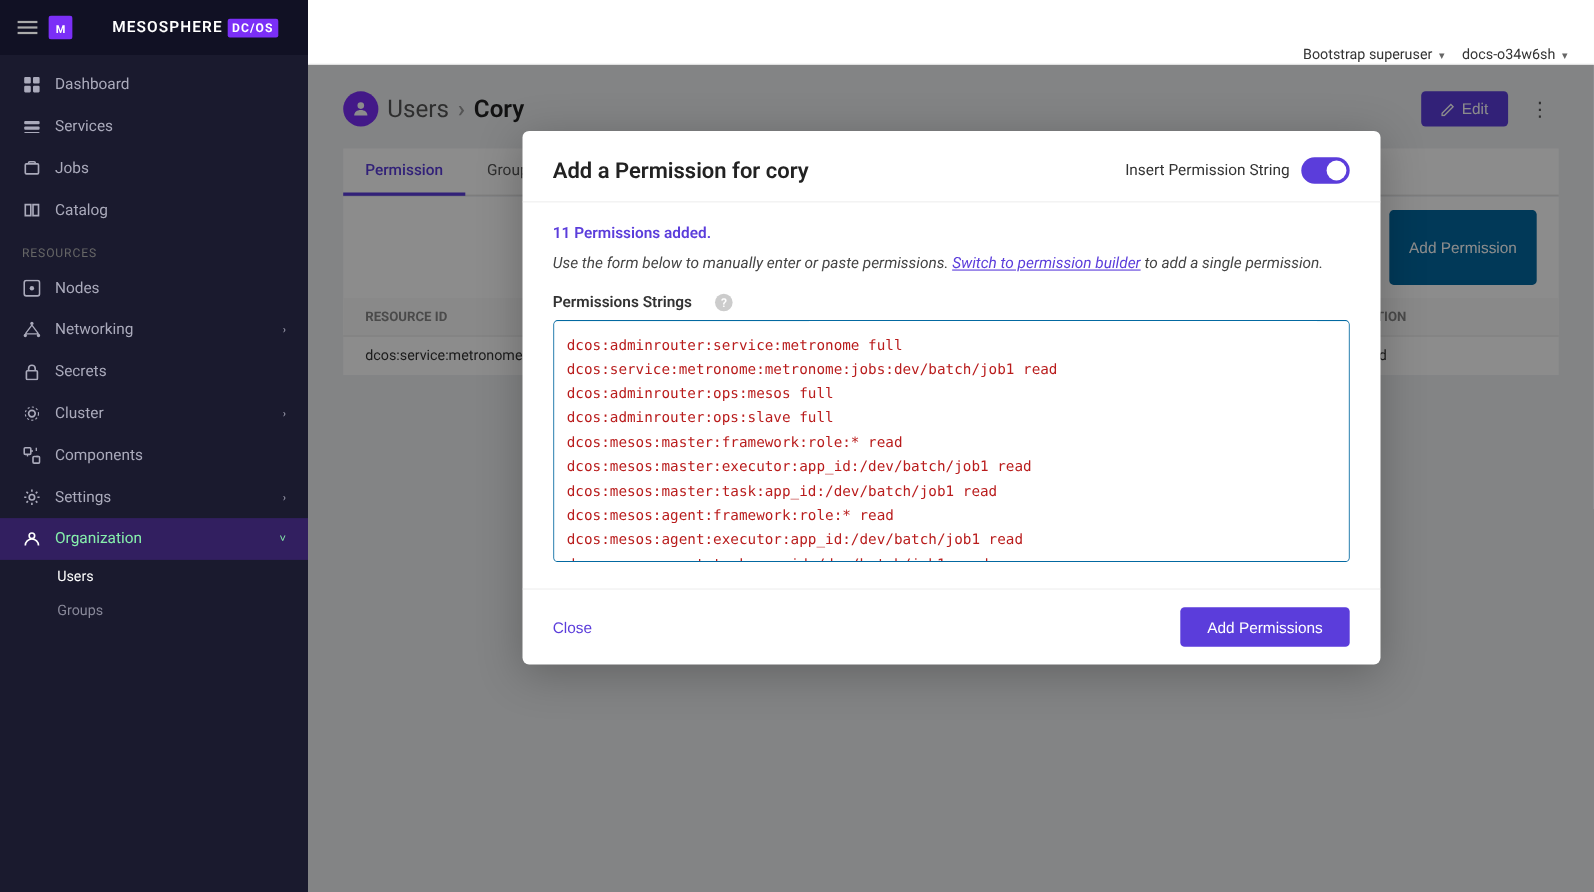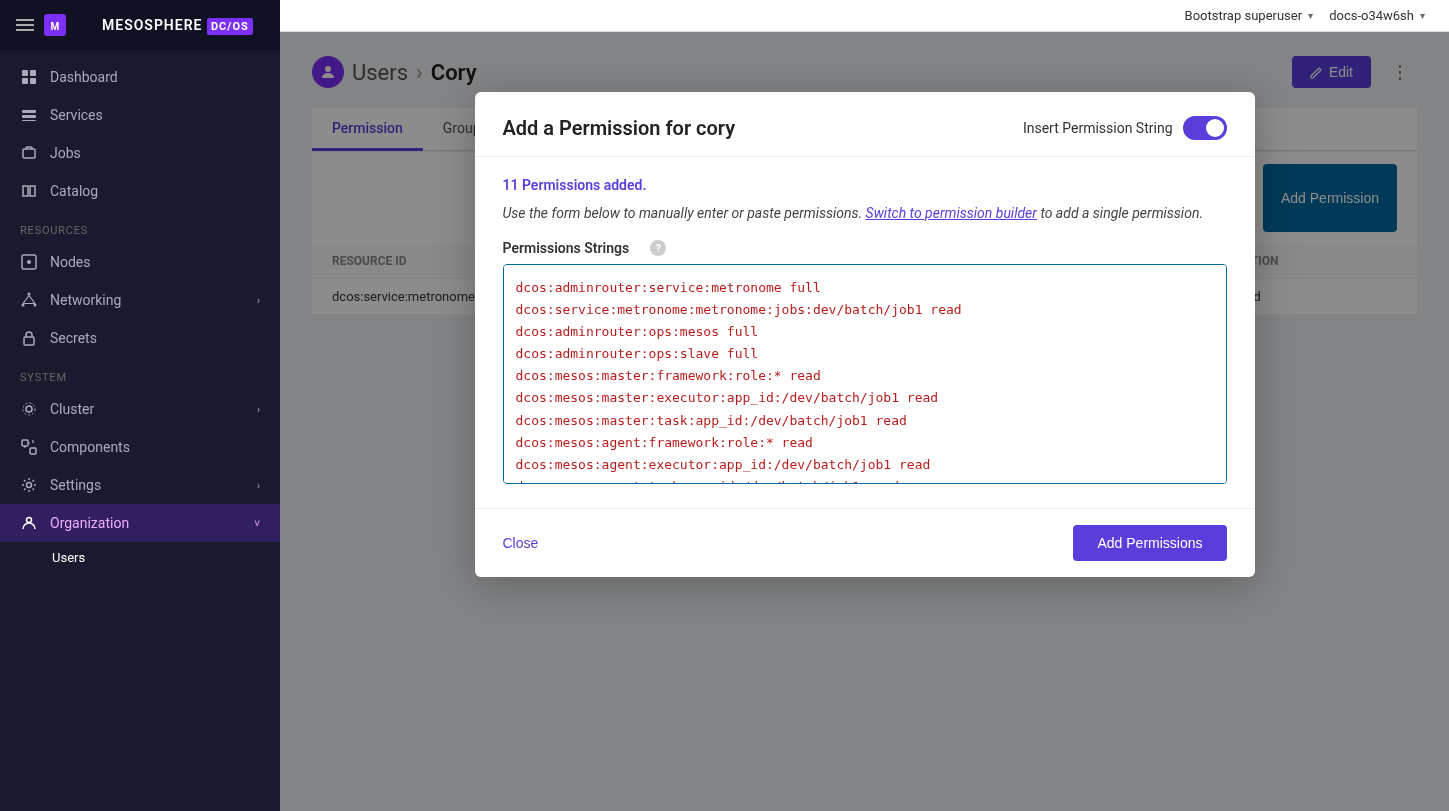--- a/index.html
+++ b/index.html
@@ -38,21 +38,21 @@
     .sidebar-item {
       display: flex;
       align-items: center;
       gap: 12px;
       padding: 10px 20px;
       cursor: pointer;
       color: #aab;
       font-size: 14px;
       transition: background 0.15s;
     }
-    .sidebar-item.active { background: rgba(123,47,247,0.25); color: #f0abfc; }
+    .sidebar-item.active { background: rgba(123,47,247,0.25); color: #86efac; }
     .sidebar-item .icon { width: 18px; height: 18px; display: flex; align-items: center; justify-content: center; }
 
     .sidebar-section-label {
       padding: 14px 20px 6px;
       font-size: 11px;
       text-transform: uppercase;
       color: #666;
       letter-spacing: 0.8px;
     }
 
@@ -74,24 +74,24 @@
       flex-direction: column;
       background: #eef0f3;
       position: relative;
       overflow: hidden;
     }
 
     .topbar {
       background: #fff;
       border-bottom: 1px solid #ddd;
       display: flex;
-      align-items: center;
+      align-items: flex-end;
       justify-content: flex-end;
       padding: 0 24px;
-      height: 32px;
+      height: 59px;
       gap: 16px;
     }
     .topbar-user {
       display: flex;
       align-items: center;
       gap: 6px;
       font-size: 13px;
       color: #333;
       cursor: pointer;
     }
@@ -460,21 +460,20 @@
     <div class="sidebar-item">
       <span class="icon">
         <svg width="16" height="16" viewBox="0 0 16 16" fill="none">
             <rect x="3" y="7" width="10" height="8" rx="1" stroke="#aab" stroke-width="1.5" fill="none"></rect>
             <path d="M5 7V5a3 3 0 016 0v2" stroke="#aab" stroke-width="1.5"></path>
           </svg>
       </span>
       <span>Secrets</span>
     </div>
 
-    <div class="sidebar-section-label">System</div>
 
     <div class="sidebar-item">
       <span class="icon">
         <svg width="16" height="16" viewBox="0 0 16 16" fill="none">
             <circle cx="8" cy="8" r="3" stroke="#aab" stroke-width="1.5" fill="none"></circle>
             <circle cx="8" cy="8" r="6" stroke="#aab" stroke-width="1" stroke-dasharray="2 2" fill="none"></circle>
           </svg>
       </span>
       <span>Cluster</span>
       <span class="chevron">›</span>
@@ -506,20 +505,23 @@
             <path d="M2 14c0-3.31 2.69-6 6-6s6 2.69 6 6" stroke="#fff" stroke-width="1.5" fill="none"></path>
           </svg>
       </span>
       <span>Organization</span>
       <span class="chevron">˅</span>
     </div>
 
     <div class="sidebar-sub">
       <div class="sidebar-sub-item active">
         <span>Users</span>
+      </div>
+      <div class="sidebar-sub-item">
+        <span>Groups</span>
       </div>
     </div>
   </div>
 </nav>
 
 <div class="main">
   <div class="topbar">
     <div class="topbar-user">
       <span>Bootstrap superuser</span>
       <span class="topbar-chevron">▾</span>

